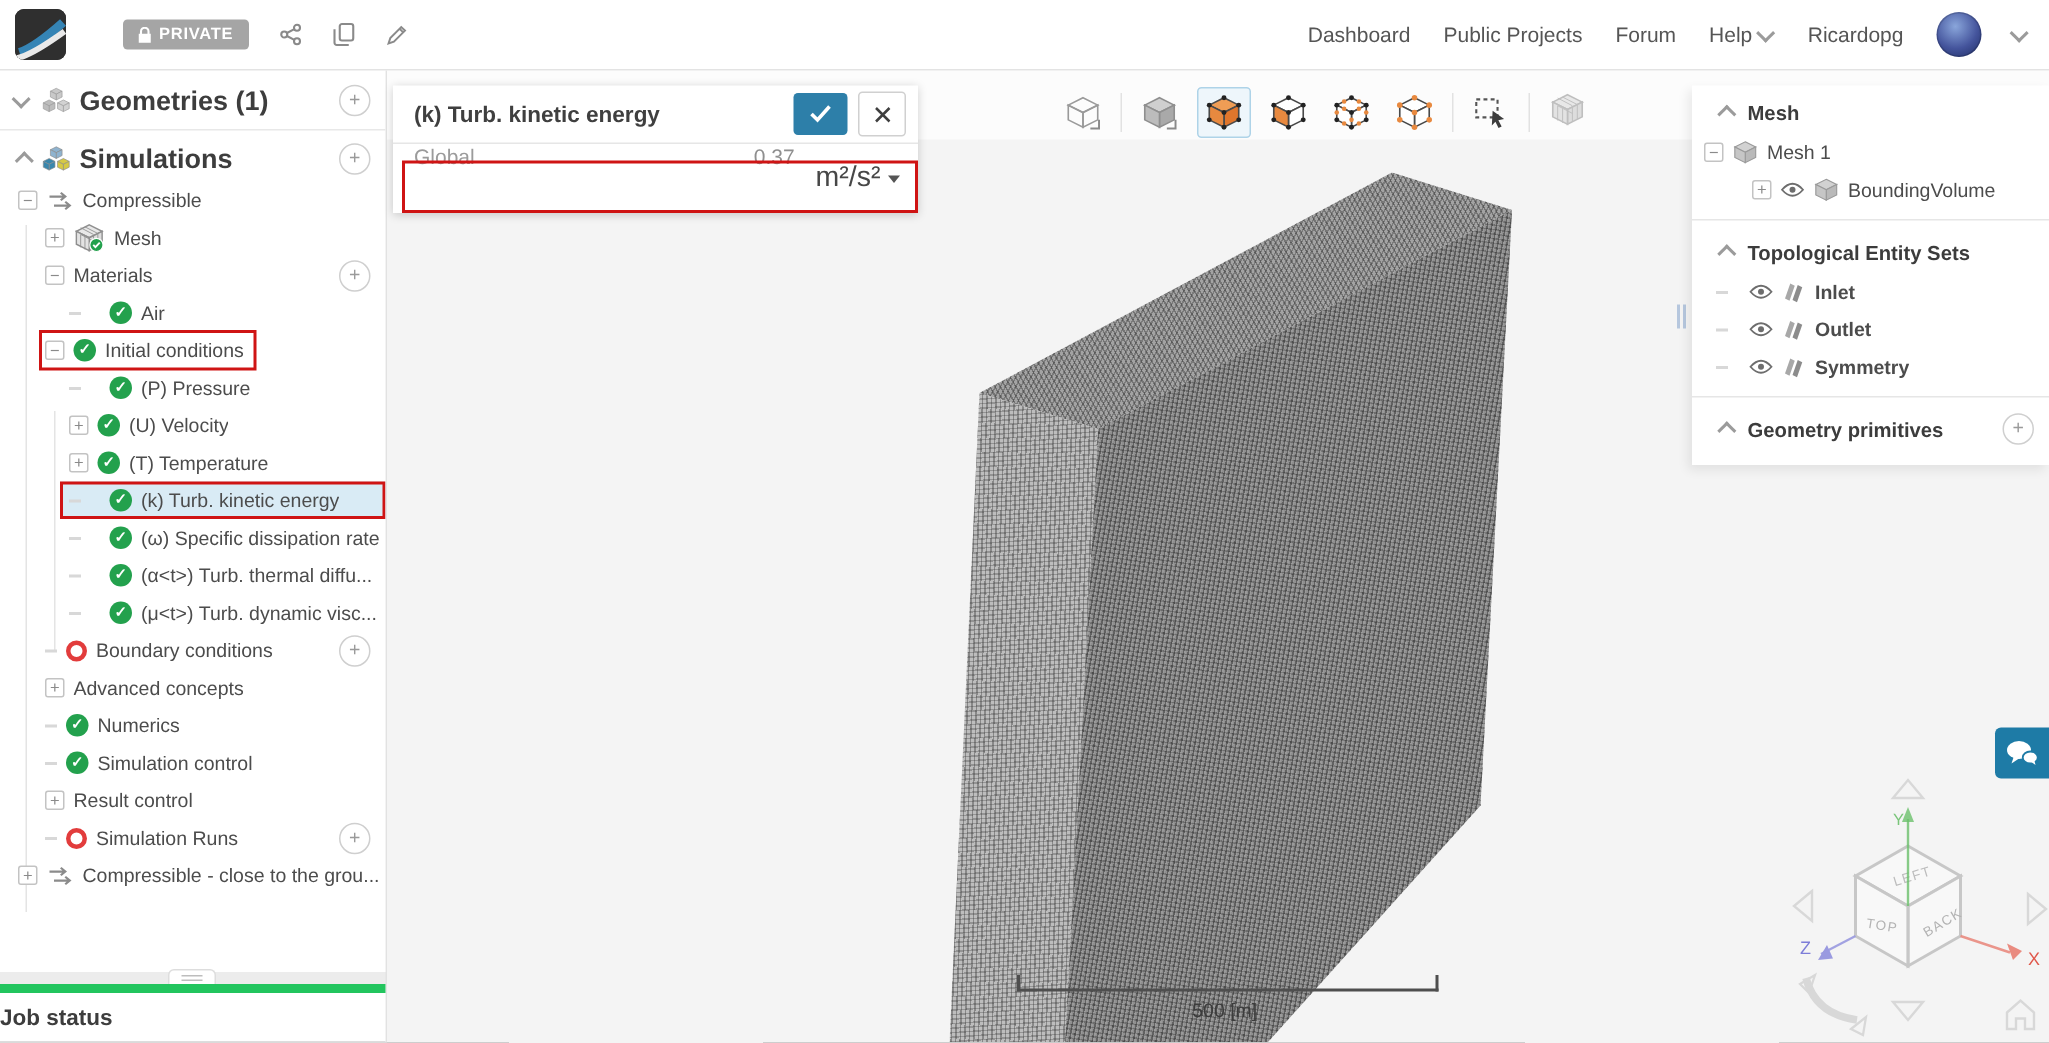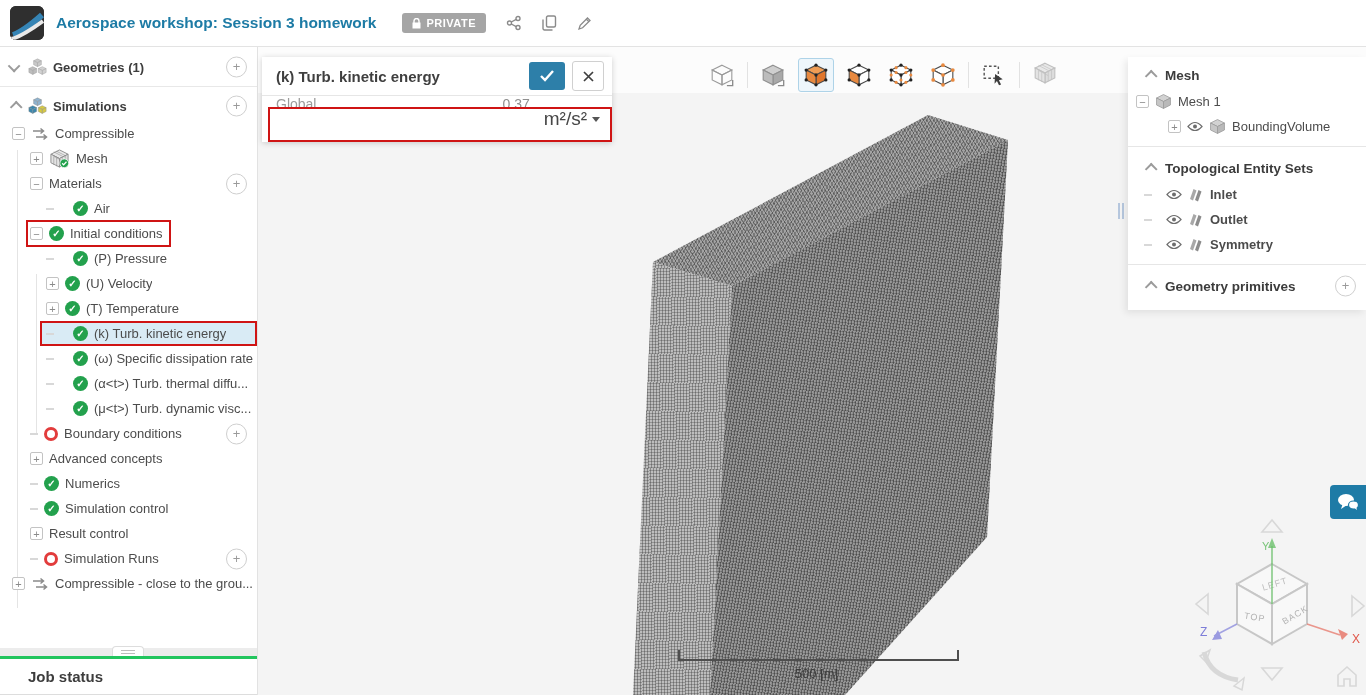--- a/index.html
+++ b/index.html
@@ -63,21 +63,21 @@
   .ppval{font-size:14px;color:#8f8f8f;margin-right:14px;}
   .ppunit{font-size:19px;color:#474747;display:flex;align-items:center;gap:5px;cursor:pointer;}
   .caret{width:0;height:0;border-left:4px solid transparent;border-right:4px solid transparent;border-top:5px solid #555;}
   .pann{position:absolute;left:6px;right:0px;top:50px;bottom:0;border:2px solid #cf1414;pointer-events:none;z-index:5;}
   
   .sbar{position:absolute;left:0;top:46px;width:257px;height:649px;background:#ececec;z-index:30;
         border-right:1px solid #e2e2e2;}
   .tree{position:absolute;left:0;top:0;width:257px;height:602px;background:#fff;padding-top:6px;box-sizing:border-box;overflow:hidden;}
   .trow{position:relative;height:25px;display:flex;align-items:center;font-size:13px;color:#4c4c4c;cursor:pointer;}
   .trow.lvl0{height:30px;padding-left:8px;}
-  .trow.lvl0 .tlab{font-weight:bold;color:#3d3d3d;font-size:13px;}
+  .trow.lvl0 .tlab{font-weight:bold;color:#3d3d3d;font-size:18px;}
   .trow.lvl1{padding-left:12px;}
   .trow.lvl2{padding-left:30px;}
   .trow.lvl3{padding-left:46px;}
   .trow.lvl3 .tdash{margin-right:13px;}
   .tdiv{height:1px;background:#e8e8e8;margin:4px 0;}
   .rin{display:flex;align-items:center;gap:6px;height:23px;position:relative;z-index:2;padding-right:6px;}
   .rin.annbox{border:2px solid #cf1414;padding-left:2px;margin-left:-4px;}
   .selhl{position:absolute;left:40px;right:0;top:0;bottom:0;background:#d9ebf5;z-index:0;}
   .annrow::after{content:'';position:absolute;left:40px;right:0;top:0;bottom:0;border:2px solid #cf1414;
                  box-sizing:border-box;z-index:3;pointer-events:none;}
@@ -86,22 +86,22 @@
   .tdash{flex:0 0 8px;width:8px;height:2px;background:#d8d8d8;}
   .chvwrap{flex:0 0 14px;display:flex;justify-content:center;}
   .chk{flex:0 0 15px;width:15px;height:15px;border-radius:50%;background:#23a14d;color:#fff;
        font-size:10px;line-height:15px;text-align:center;font-weight:bold;}
   .errc{flex:0 0 14px;width:14px;height:14px;border-radius:50%;border:3px solid #e23c3c;background:#fff;box-sizing:border-box;}
   .ic{display:flex;align-items:center;flex:0 0 auto;}
   .tlab{white-space:nowrap;overflow:hidden;text-overflow:ellipsis;}
   .addb{position:absolute;right:10px;top:50%;transform:translateY(-50%);width:19px;height:19px;border:1px solid #cfcfcf;
         border-radius:50%;color:#9a9a9a;font-size:13px;line-height:17px;text-align:center;background:#fff;z-index:4;cursor:pointer;}
   .guide{position:absolute;width:1px;background:#e4e4e4;z-index:1;}
-  .jobbar{position:absolute;left:0;bottom:0;width:257px;height:39px;background:#fff;border-top:3px solid #22c55e;
-          display:flex;align-items:center;padding-left:28px;box-sizing:border-box;border-bottom:1px solid #ddd;}
+  .jobbar{position:absolute;left:0;bottom:0;width:257px;height:39px;background:#fff;border-top:6px solid #22c55e;
+          display:flex;align-items:center;box-sizing:border-box;border-bottom:1px solid #ddd;}
   .jobbar span{font-size:15px;font-weight:bold;color:#3d3d3d;}
   .pulltab{position:absolute;left:112px;bottom:39px;width:30px;height:9px;background:#fff;border:1px solid #ddd;
            border-bottom:none;border-radius:4px 4px 0 0;display:flex;flex-direction:column;gap:2px;
            align-items:center;justify-content:center;cursor:pointer;}
   .pulltab i{display:block;width:14px;height:1px;background:#bdbdbd;}
   
   .rpanel{position:absolute;right:0;top:57px;width:238px;background:#fff;z-index:40;padding:4px 0 10px 0;
           box-shadow:-3px 3px 7px rgba(0,0,0,.08);}
   .rphead{height:28px;display:flex;align-items:center;gap:10px;padding-left:18px;position:relative;}
   .rphead .rptitle{font-size:13.5px;font-weight:bold;color:#3c3c3c;}
@@ -116,21 +116,20 @@
 <body>
 
 <div class="hdr">
   <div class="logo">
     <svg width="34" height="34" viewBox="0 0 34 34">
       <rect width="34" height="34" fill="#2f2f2f"></rect>
       <path d="M3 29 C 12 26, 23 17, 32 9" stroke="#3584b5" stroke-width="6" fill="none"></path>
       <path d="M1 33 C 10 31, 22 23, 33 15" stroke="#e9e9e9" stroke-width="4" fill="none"></path>
     </svg>
   </div>
-  <div class="ptitle">Aerospace workshop: Session 3 homework</div>
   <div class="badge">
     <span class="ic">
       <svg width="9" height="11" viewBox="0 0 9 11">
           <rect x="0.5" y="4.5" width="8" height="6" fill="#fff"></rect>
           <path d="M2 5 V3 a2.5 2.5 0 0 1 5 0 V5" stroke="#fff" stroke-width="1.4" fill="none"></path>
         </svg>
     </span>
     <span>PRIVATE</span>
   </div>
   <span class="hic">
@@ -145,20 +144,32 @@
     <svg width="15" height="16" viewBox="0 0 15 16" fill="none" stroke="#8a8a8a" stroke-width="1.4">
       <rect x="4.5" y="1" width="9" height="11" rx="1.5"></rect>
         <path d="M10.5 15 H2.5 A1.5 1.5 0 0 1 1 13.5 V4.5"></path>
       </svg>
   </span>
   <span class="hic">
     <svg width="15" height="15" viewBox="0 0 15 15" fill="none" stroke="#8a8a8a" stroke-width="1.3">
       <path d="M2 13 L3.2 9.4 L10.5 2 L13 4.4 L5.6 11.8 L2 13 Z M9.4 3.2 L11.8 5.6"></path>
       </svg>
   </span>
+  <div class="hnav">
+    <a>Dashboard</a>
+    <a>Public Projects</a>
+    <a>Forum</a>
+    <a>
+        <span>Help</span>
+        <i class="chv down"></i>
+      </a>
+    <a>Ricardopg</a>
+    <span class="avatar"></span>
+    <i class="chv down"></i>
+  </div>
 </div>
 
 <div class="vp">
   <div class="topstrip"></div>
   <div class="face face-top"></div>
   <div class="face face-left"></div>
   <div class="face face-front"></div>
   <div class="sline"></div>
   <div class="slabel">500 [m]</div>
 

